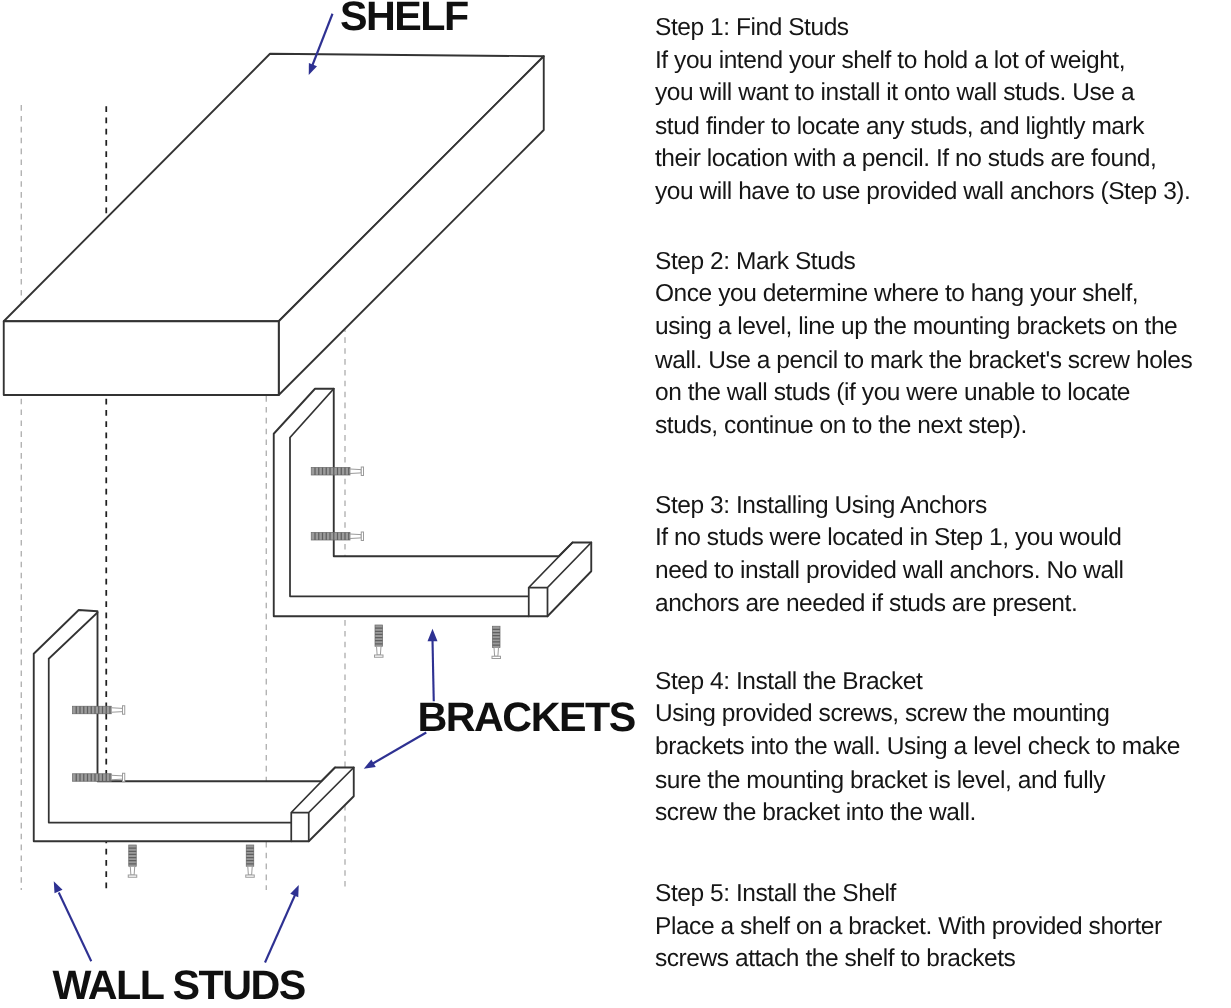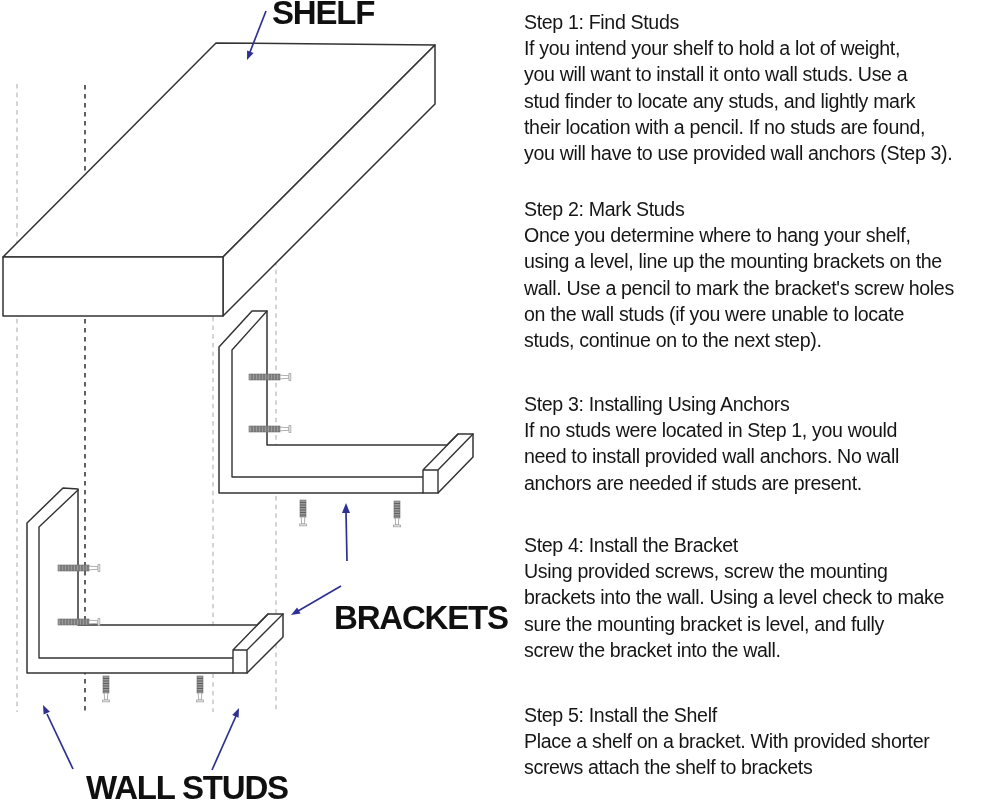--- a/index.html
+++ b/index.html
@@ -13,22 +13,22 @@
   body{
     width:985px;height:806px;background:#ffffff;position:relative;overflow:hidden;
     font-family:"Liberation Sans",sans-serif;
   }
   .diagram{position:absolute;left:0;top:0;}
   .label{
     position:absolute;font-weight:600;font-size:33px;letter-spacing:-1.2px;
     color:#101010;white-space:nowrap;line-height:38px;
   }
   .label-shelf{left:272px;top:-6px;}
-  .label-brackets{left:334px;top:555px;margin-top:44px;}
-  .label-wallstuds{left:42px;top:769px;margin-left:44px;}
+  .label-brackets{left:334px;top:555px;}
+  .label-wallstuds{left:42px;top:769px;}
   .steps{position:absolute;left:524px;top:0;width:500px;height:806px;}
   .step{
     position:absolute;left:0;width:500px;
     font-size:19.6px;line-height:26.2px;letter-spacing:-0.35px;color:#161616;
   }
   .step h2{margin:0;font-size:inherit;font-weight:400;line-height:inherit;}
   .step p{margin:0;white-space:pre-line;}
   .step-1{top:9px;}
   .step-2{top:196px;}
   .step-3{top:391px;}

